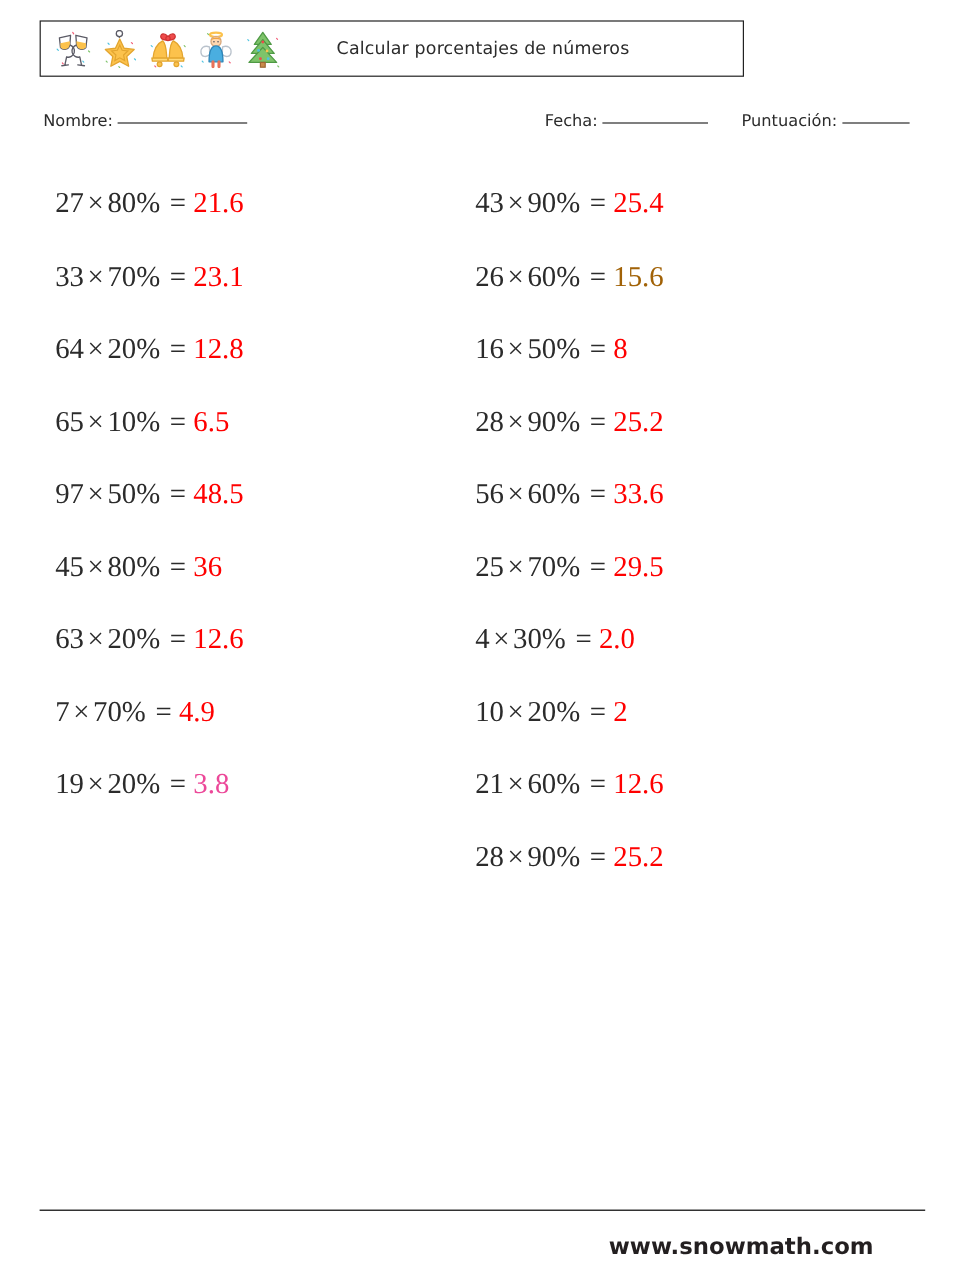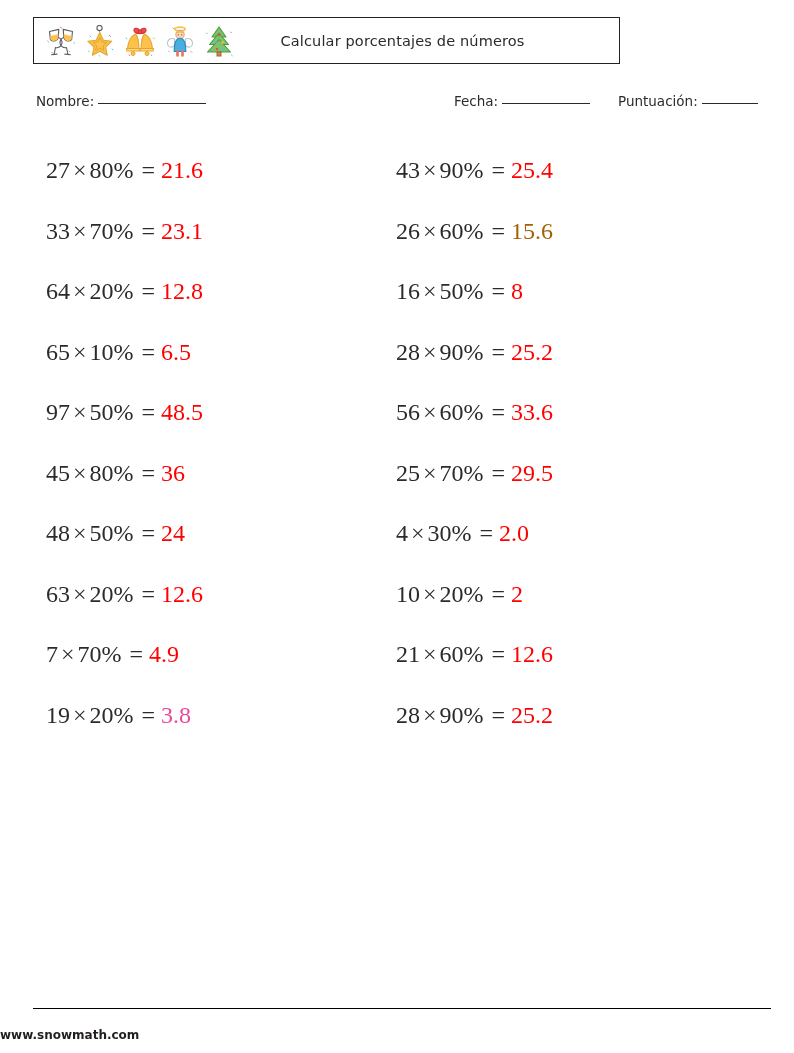--- a/index.html
+++ b/index.html
@@ -113,22 +113,22 @@
     top: 1008px;
     width: 738px;
     height: 0;
     border-top: 1.6px solid #000000;
   }
   .footer-text {
     position: absolute;
     left: 0;
     top: 1028px;
     width: 728px;
-    text-align: left;
-    font-size: 12px;
+    text-align: right;
+    font-size: 19px;
     font-weight: bold;
     color: #231f20;
     font-family: "DejaVu Sans", sans-serif;
   }
 </style>
 </head>
 <body>
 
 <div class="page">
 
@@ -247,21 +247,20 @@
   </div>
 
   <div class="problems">
     <div class="col col-left" id="col-left">
         <div class="prob"><span>27</span><span class="op">×</span><span>80%</span><span class="eq"> =</span><span class="ans" style="color: rgb(255, 0, 0);">21.6</span></div>
         <div class="prob"><span>33</span><span class="op">×</span><span>70%</span><span class="eq"> =</span><span class="ans" style="color: rgb(255, 0, 0);">23.1</span></div>
         <div class="prob"><span>64</span><span class="op">×</span><span>20%</span><span class="eq"> =</span><span class="ans" style="color: rgb(255, 0, 0);">12.8</span></div>
         <div class="prob"><span>65</span><span class="op">×</span><span>10%</span><span class="eq"> =</span><span class="ans" style="color: rgb(255, 0, 0);">6.5</span></div>
         <div class="prob"><span>97</span><span class="op">×</span><span>50%</span><span class="eq"> =</span><span class="ans" style="color: rgb(255, 0, 0);">48.5</span></div>
         <div class="prob"><span>45</span><span class="op">×</span><span>80%</span><span class="eq"> =</span><span class="ans" style="color: rgb(255, 0, 0);">36</span></div>
-        <div class="prob"><span>48</span><span class="op">×</span><span>50%</span><span class="eq"> =</span><span class="ans" style="color: rgb(255, 0, 0);">24</span></div>
         <div class="prob"><span>63</span><span class="op">×</span><span>20%</span><span class="eq"> =</span><span class="ans" style="color: rgb(255, 0, 0);">12.6</span></div>
         <div class="prob"><span>7</span><span class="op">×</span><span>70%</span><span class="eq"> =</span><span class="ans" style="color: rgb(255, 0, 0);">4.9</span></div>
         <div class="prob"><span>19</span><span class="op">×</span><span>20%</span><span class="eq"> =</span><span class="ans" style="color: #ec4899;">3.8</span></div>
       </div>
     <div class="col col-right" id="col-right">
         <div class="prob"><span>43</span><span class="op">×</span><span>90%</span><span class="eq"> =</span><span class="ans" style="color: rgb(255, 0, 0);">25.4</span></div>
         <div class="prob"><span>26</span><span class="op">×</span><span>60%</span><span class="eq"> =</span><span class="ans" style="color: #a16207;">15.6</span></div>
         <div class="prob"><span>16</span><span class="op">×</span><span>50%</span><span class="eq"> =</span><span class="ans" style="color: rgb(255, 0, 0);">8</span></div>
         <div class="prob"><span>28</span><span class="op">×</span><span>90%</span><span class="eq"> =</span><span class="ans" style="color: rgb(255, 0, 0);">25.2</span></div>
         <div class="prob"><span>56</span><span class="op">×</span><span>60%</span><span class="eq"> =</span><span class="ans" style="color: rgb(255, 0, 0);">33.6</span></div>

